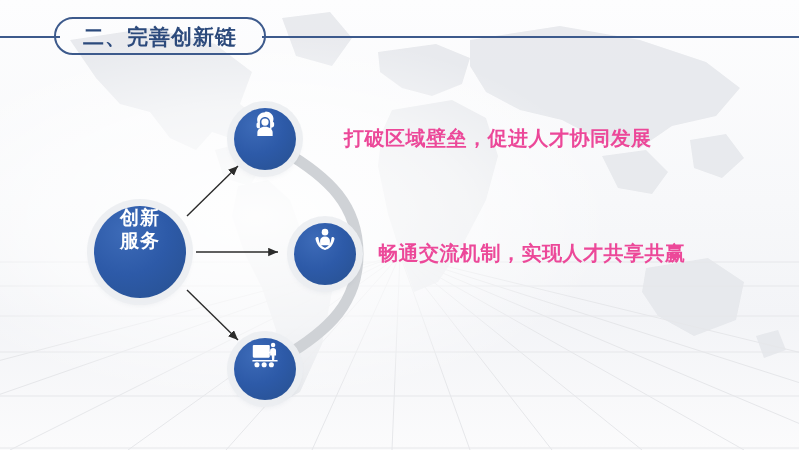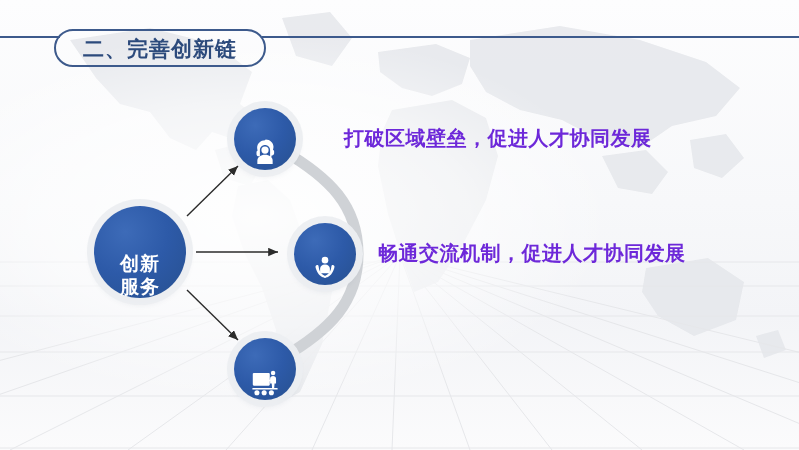--- a/index.html
+++ b/index.html
@@ -58,21 +58,20 @@
     top: 17px;
     width: 212px;
     height: 38px;
     box-sizing: border-box;
     border: 2px solid #3d5a8c;
     border-radius: 19px;
     background: rgba(255,255,255,0.0);
     display: flex;
     align-items: center;
     justify-content: center;
-    margin-top: 12px;
   }
   .title-text {
     font-size: 21px;
     font-weight: 700;
     color: #2c4a7c;
     letter-spacing: 1px;
     white-space: nowrap;
     line-height: 1;
   }
 
@@ -85,21 +84,21 @@
 
   
   .node {
     position: absolute;
     border-radius: 50%;
     background: radial-gradient(circle at 34% 28%, #3d6bb8 0%, #2d5aa8 48%, #27508f 100%);
     box-shadow:
       0 0 0 7px rgba(236,238,241,0.95),
       0 3px 9px rgba(40,60,95,0.22);
     display: flex;
-    align-items: flex-end;
+    align-items: flex-start;
     justify-content: center;
     color: #ffffff;
   }
   .node-hub {
     left: 94px;
     top: 206px;
     width: 92px;
     height: 92px;
   }
   .hub-label {
@@ -118,21 +117,21 @@
   .node-2 { left: 294px; top: 223px; }
   .node-3 { left: 234px; top: 338px; }
 
   .node-icon svg { width: 34px; height: 34px; display: block; }
 
   
   .desc {
     position: absolute;
     font-size: 20px;
     font-weight: 700;
-    color: #6d28d9;
+    color: #ec4899;
     white-space: nowrap;
     letter-spacing: 0.5px;
     line-height: 1;
   }
   .desc-1 { left: 344px; top: 128px; }
   .desc-2 { left: 378px; top: 243px; }
   .desc-3 { left: 348px; top: 358px; }
 </style>
 </head>
 <body>
@@ -252,15 +251,15 @@
         <path d="M21.1 12.4l-3.4 1.6.6 1.4 3.2-1.5z"></path>
         <rect x="4" y="20.6" width="24" height="1.6" rx="0.8"></rect>
         <circle cx="8.4" cy="25.2" r="2.4"></circle>
         <circle cx="15.2" cy="25.2" r="2.4"></circle>
         <circle cx="22" cy="25.2" r="2.4"></circle>
       </svg>
     </span>
   </div>
 
   <div class="desc desc-1">打破区域壁垒，促进人才协同发展</div>
-  <div class="desc desc-2">畅通交流机制，促进人才协同发展</div>
+  <div class="desc desc-2">畅通交流机制，实现人才共享共赢</div>
 
 </div>
 
 </body></html>

